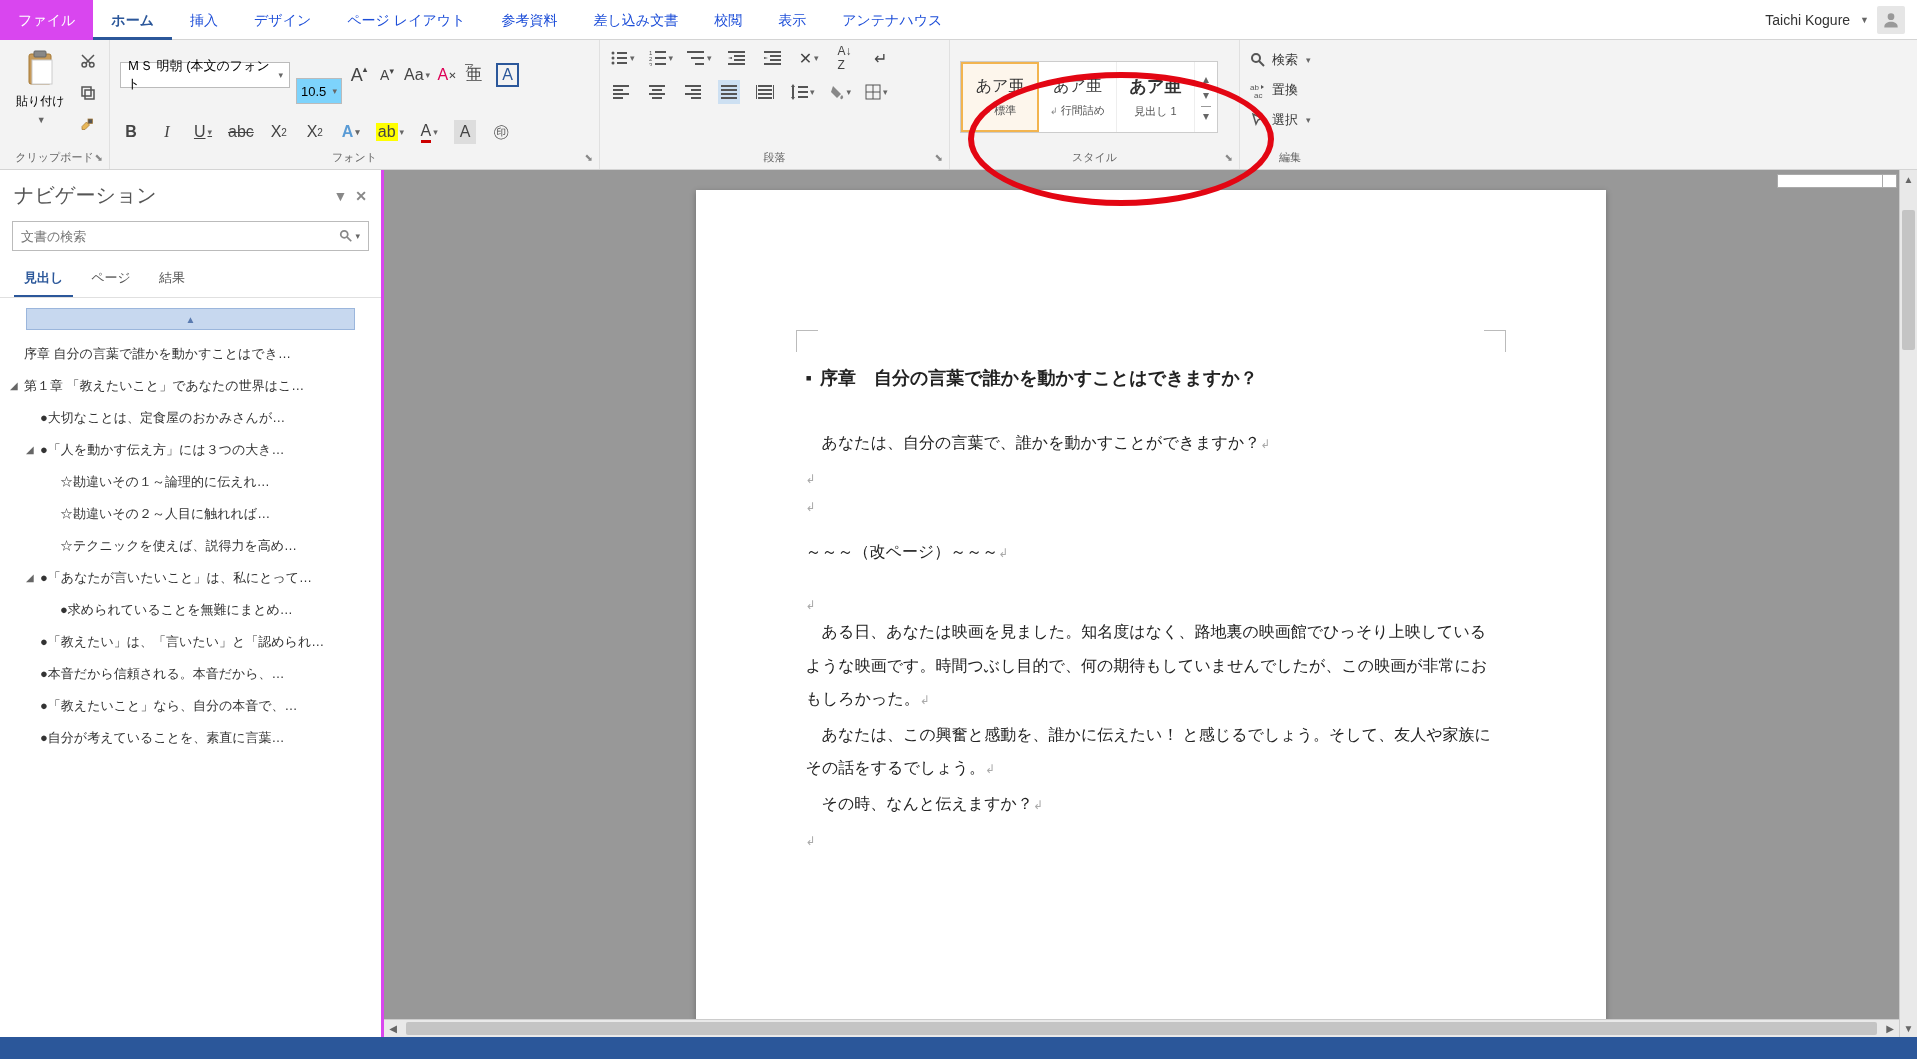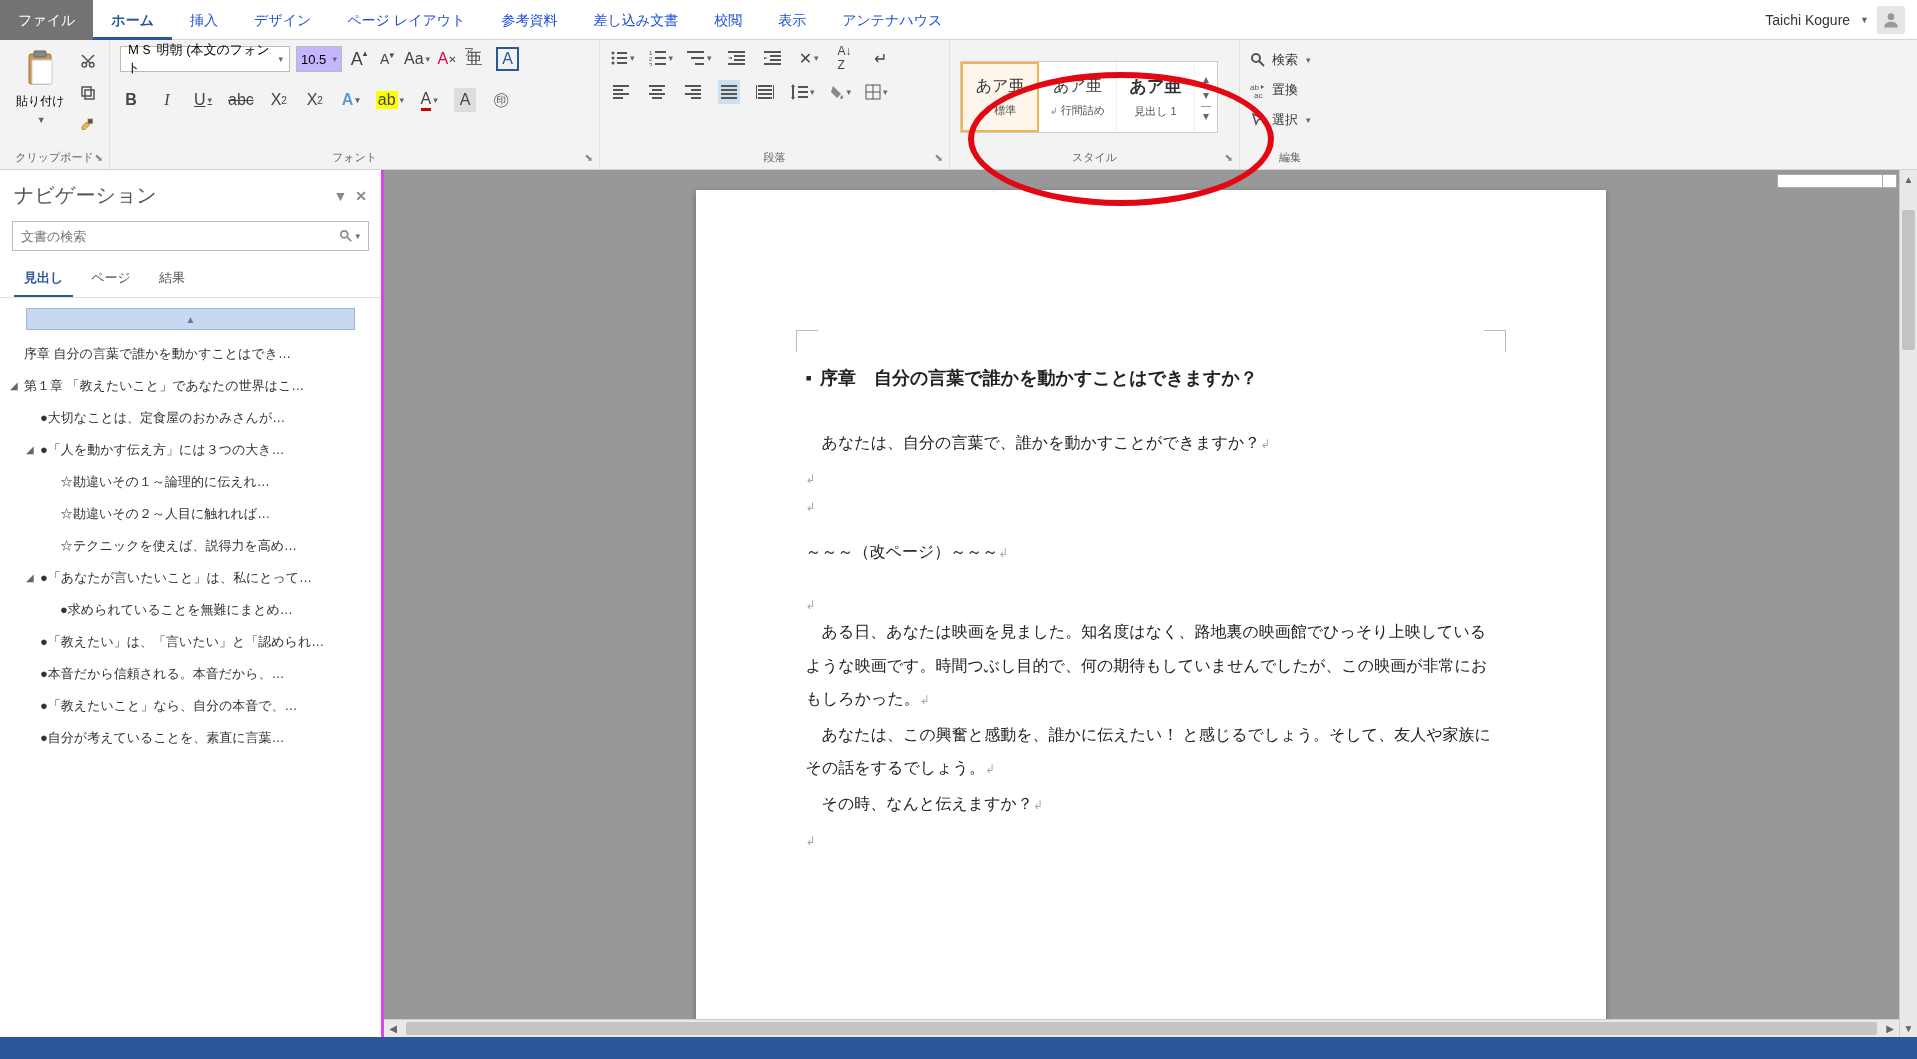--- a/index.html
+++ b/index.html
@@ -1,20 +1,20 @@
 <!DOCTYPE html>
 <html><head>
 <meta charset="utf-8">
 <style>
 * { box-sizing: border-box; margin: 0; padding: 0; }
 body { font-family: "Yu Gothic UI", "Meiryo", sans-serif; font-size: 12px; background: #fff; overflow: hidden; width: 1917px; height: 1059px; position: relative; }
 
 .tabs-row { display: flex; align-items: center; height: 40px; background: #fff; border-bottom: 1px solid #d4d4d4; }
 .tab { padding: 0 18px; height: 40px; line-height: 40px; font-size: 14px; color: #1d4ed8; cursor: pointer; }
-.tab.file { background: #737373; color: #fff; }
+.tab.file { background: #d946ef; color: #fff; }
 .tab.active { color: #2b579a; border-bottom: 3px solid #2b579a; font-weight: bold; }
 .user-area { margin-left: auto; display: flex; align-items: center; padding-right: 12px; font-size: 14px; color: #333; gap: 8px; }
 .avatar { width: 28px; height: 28px; background: #e6e6e6; border-radius: 2px; display: flex; align-items: center; justify-content: center; }
 .avatar svg { width: 20px; height: 20px; fill: #999; }
 
 .ribbon { display: flex; height: 130px; background: #f3f3f3; border-bottom: 1px solid #d4d4d4; position: relative; }
 .ribbon-group { padding: 6px 10px 4px; border-right: 1px solid #e0e0e0; display: flex; flex-direction: column; justify-content: space-between; }
 .group-content { display: flex; align-items: flex-start; gap: 6px; flex: 1; }
 .group-label { text-align: center; font-size: 11px; color: #666; padding-top: 2px; position: relative; }
 .group-label .launcher { position: absolute; right: -4px; bottom: 2px; font-size: 10px; color: #888; cursor: pointer; }
@@ -22,21 +22,21 @@
 
 .clipboard-big { display: flex; flex-direction: column; align-items: center; gap: 5px; padding: 4px 6px; }
 .paste-icon { width: 32px; height: 38px; position: relative; }
 .clip-side { display: flex; flex-direction: column; gap: 10px; padding-top: 4px; }
 .small-icon-btn { width: 22px; height: 22px; display: flex; align-items: center; justify-content: center; cursor: pointer; }
 
 
 .font-block { display: flex; flex-direction: column; gap: 16px; }
 .font-row { display: flex; align-items: center; gap: 6px; }
 .font-select { width: 170px; height: 26px; border: 1px solid #bbb; background: #fff; padding: 0 6px; font-size: 13px; display: flex; align-items: center; justify-content: space-between; }
-.size-select { width: 46px; height: 26px; border: 1px solid #bbb; background: #c4b5fd; padding: 0 4px; font-size: 13px; display: flex; align-items: center; justify-content: space-between; }
+.size-select { width: 46px; height: 26px; border: 1px solid #bbb; background: #7dd3fc; padding: 0 4px; font-size: 13px; display: flex; align-items: center; justify-content: space-between; margin-top: 32px; }
 .btn-row { display: flex; gap: 14px; align-items: center; }
 .ribbon-btn { min-width: 22px; height: 24px; display: flex; align-items: center; justify-content: center; cursor: pointer; font-size: 16px; color: #444; position: relative; }
 
 
 .para-block { display: flex; flex-direction: column; gap: 10px; }
 
 
 .styles-gallery { display: flex; align-items: stretch; border: 1px solid #ccc; background: #fff; height: 72px; }
 .style-item { width: 78px; display: flex; flex-direction: column; align-items: center; justify-content: center; gap: 6px; border-right: 1px solid #eee; cursor: pointer; }
 .style-item.selected { border: 2px solid #f2b44f; background: #fdf6ec; }

